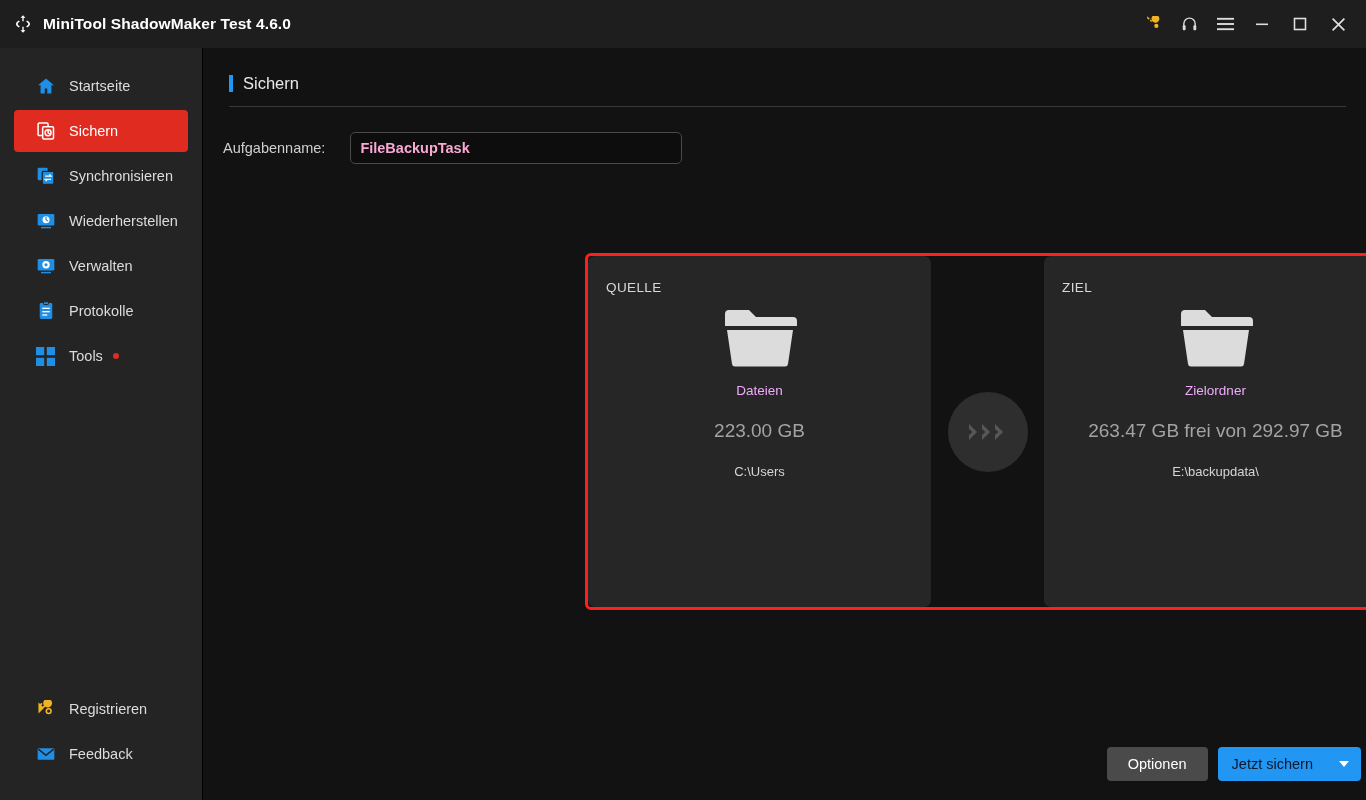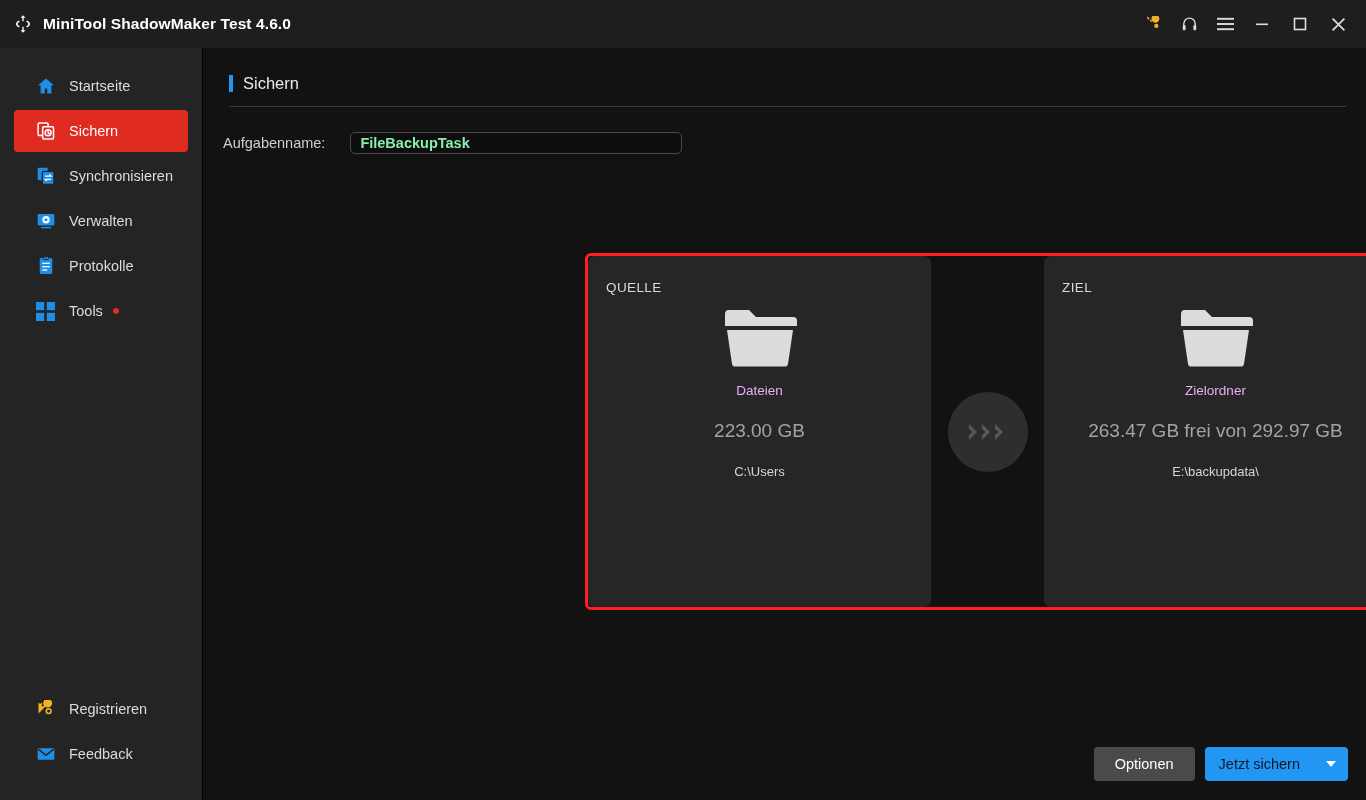--- a/index.html
+++ b/index.html
@@ -52,22 +52,22 @@
   .main { flex: 1 1 auto; background: #121212; position: relative; display: flex; flex-direction: column; min-width: 0; }
   .page-head { padding: 26px 20px 0 26px; }
   .page-head-row { display: flex; align-items: center; padding-bottom: 13px; }
   .accent-bar { width: 4px; height: 17px; background: #2196f3; margin-right: 10px; flex: 0 0 4px; }
   .page-title { color: #e8e8e8; font-size: 16.5px; }
   .head-divider { height: 1px; background: #3a3a3a; }
 
   .task-row { display: flex; align-items: center; padding: 25px 0 0 20px; gap: 17px; }
   .task-label { color: #cfcfcf; font-size: 14.5px; margin-right: 8px; }
   .task-input {
-    width: 332px; height: 22px; background: #0d0d0d; border: 1px solid #4a4a4a;
-    border-radius: 5px; color: #86efac; font-size: 14.5px; font-weight: bold;
+    width: 332px; height: 32px; background: #0d0d0d; border: 1px solid #4a4a4a;
+    border-radius: 5px; color: #f9a8d4; font-size: 14.5px; font-weight: bold;
     padding: 0 9px; font-family: "Liberation Sans", sans-serif;
   }
 
   
   .panel-wrap {
     position: absolute; left: 382px; top: 205px; width: 805px; height: 357px;
     border: 3px solid #ff1f1f; border-radius: 6px;
   }
   .panel-inner { position: absolute; inset: 0; display: flex; }
   .panel {
@@ -82,21 +82,21 @@
   .panel-size { color: #a3a3a3; font-size: 19px; margin-top: 22px; white-space: nowrap; }
   .panel-path { color: #d5d5d5; font-size: 13px; margin-top: 22px; text-align: center; }
 
   .arrow-circle {
     position: absolute; left: 50%; top: 50%; transform: translate(-50%, -50%);
     width: 80px; height: 80px; border-radius: 50%; background: #2e2e2e;
     display: flex; align-items: center; justify-content: center;
   }
 
   
-  .footer { position: absolute; right: 18px; bottom: 19px; display: flex; align-items: center; }
+  .footer { position: absolute; right: 5px; bottom: 19px; display: flex; align-items: center; }
   .btn-options {
     height: 34px; min-width: 101px; background: #4a4a4a; color: #ffffff;
     border: none; border-radius: 4px; font-size: 14.5px; margin-right: 10px;
     font-family: "Liberation Sans", sans-serif; padding: 0 14px;
   }
   .btn-backup {
     height: 34px; background: #2196f3; color: #0f172a; border: none; border-radius: 4px;
     display: flex; align-items: center; padding: 0 12px 0 14px;
     font-size: 14.5px; font-family: "Liberation Sans", sans-serif;
   }
@@ -185,20 +185,31 @@
           <span class="nav-ico">
             <svg width="20" height="20" viewBox="0 0 24 24">
               <rect x="2" y="2" width="12" height="15" rx="1.5" fill="#1f8fe5"></rect>
               <rect x="7.5" y="6.5" width="14" height="15.5" rx="1.5" fill="#1f8fe5" stroke="#242424" stroke-width="1.6"></rect>
               <path d="M11 12h7l-2-2M18 16h-7l2 2" stroke="#ffffff" stroke-width="1.5" fill="none"></path>
             </svg>
           </span>
           <span class="nav-label">Synchronisieren</span>
         </div>
 
+        <div class="nav-item">
+          <span class="nav-ico">
+            <svg width="20" height="20" viewBox="0 0 24 24">
+              <rect x="2" y="3.5" width="20" height="14" rx="1.6" fill="#1f8fe5"></rect>
+              <circle cx="12" cy="10.5" r="4.2" fill="#ffffff"></circle>
+              <path d="M12 7v3.5l2.4 1.4" stroke="#1f8fe5" stroke-width="1.4" fill="none"></path>
+              <rect x="6" y="19" width="12" height="1.8" fill="#1f8fe5"></rect>
+            </svg>
+          </span>
+          <span class="nav-label">Wiederherstellen</span>
+        </div>
 
         <div class="nav-item">
           <span class="nav-ico">
             <svg width="20" height="20" viewBox="0 0 24 24">
               <rect x="2" y="3.5" width="20" height="14" rx="1.6" fill="#1f8fe5"></rect>
               <circle cx="12" cy="10.5" r="4.4" fill="#ffffff"></circle>
               <circle cx="12" cy="10.5" r="1.9" fill="#1f8fe5"></circle>
               <rect x="6" y="19" width="12" height="1.8" fill="#1f8fe5"></rect>
             </svg>
           </span>

